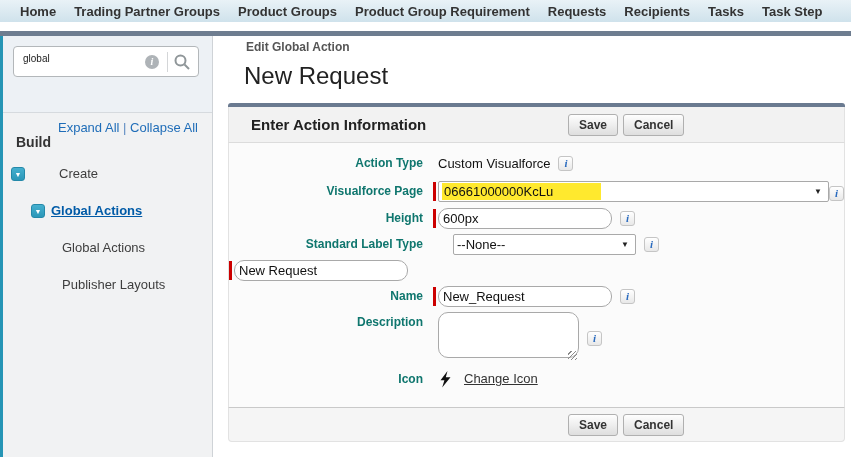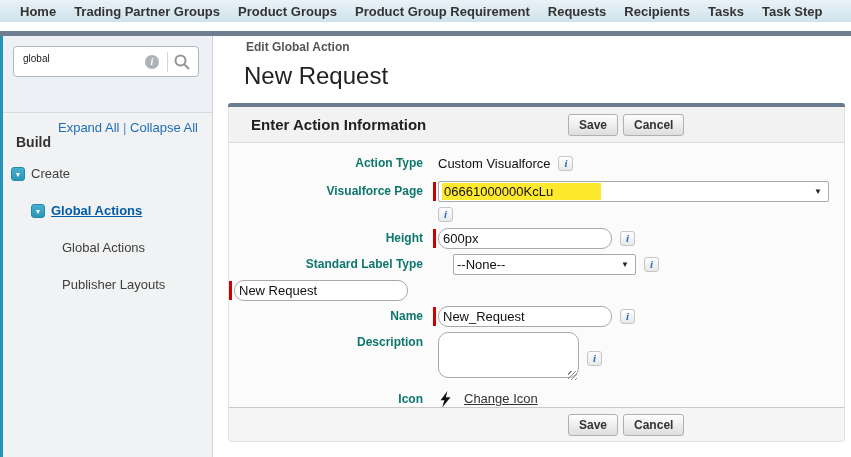--- a/index.html
+++ b/index.html
@@ -30,21 +30,21 @@
                         text-align:center; line-height:14px; }
   .search-divider { position:absolute; right:30px; top:5px; width:1px; height:20px; background:#d4d6d8; }
   .search-mag { position:absolute; right:7px; top:6px; }
   .side-links { position:absolute; top:57px; right:14px; font-size:13px;margin-top:27px; }
   .side-links span { color:#1f6db8; cursor:pointer; }
   .side-links .sep { color:#5b89c0; cursor:default; }
 
   .tree-area { position:absolute; top:77px; left:0; width:100%; }
   .tree-heading { margin:21px 0 0 16px; font-size:14px; font-weight:bold; color:#333; }
   .tree-row { display:flex; align-items:center; font-size:13px; color:#3e3e3e; margin-top:22px; }
-  .tree-row.lvl0 { margin-left:11px; margin-top:16px; }
+  .tree-row.lvl0 { margin-left:11px; margin-top:16px;gap:28px; }
   .tree-row.lvl1 { margin-left:31px; }
   .tree-row.lvl2 { margin-left:62px; }
   .disclosure { width:14px; height:14px; border-radius:3px; margin-right:6px;
                 background:linear-gradient(#45b0cf,#2b97b8); border:1px solid #2489a9;
                 color:#fff; font-size:7px; text-align:center; line-height:13px; cursor:pointer; }
   .tree-link { color:#015ba7; font-weight:bold; text-decoration:underline; cursor:pointer; }
 
   
   .crumb { position:absolute; top:40px; left:246px; font-size:12px; font-weight:bold; color:#555; }
   .page-title { position:absolute; top:62px; left:244px; font-size:24px; color:#222; }
@@ -164,21 +164,21 @@
     <div class="frow" style="margin-bottom:7px;">
       <div class="flabel">Action Type</div>
       <div class="fctrl">
         <span class="statictext">Custom Visualforce</span>
         <span class="info-icon" style="margin-top:0;">i</span>
       </div>
     </div>
 
     <div class="frow">
       <div class="flabel">Visualforce Page</div>
-      <div class="fctrl" style="flex-direction:column; align-items:flex-start;">
+      <div class="fctrl" style="flex-direction:row; align-items:flex-start;">
         <span class="reqbar"></span>
         <div class="sel" style="width:391px;">
           <span class="hl">06661000000KcLu</span>
           <span class="arrow">▼</span>
         </div>
         <span class="info-icon" style="margin-left:0; margin-top:5px;">i</span>
       </div>
     </div>
 
     <div class="frow" style="margin-top:6px; margin-bottom:5px;">

